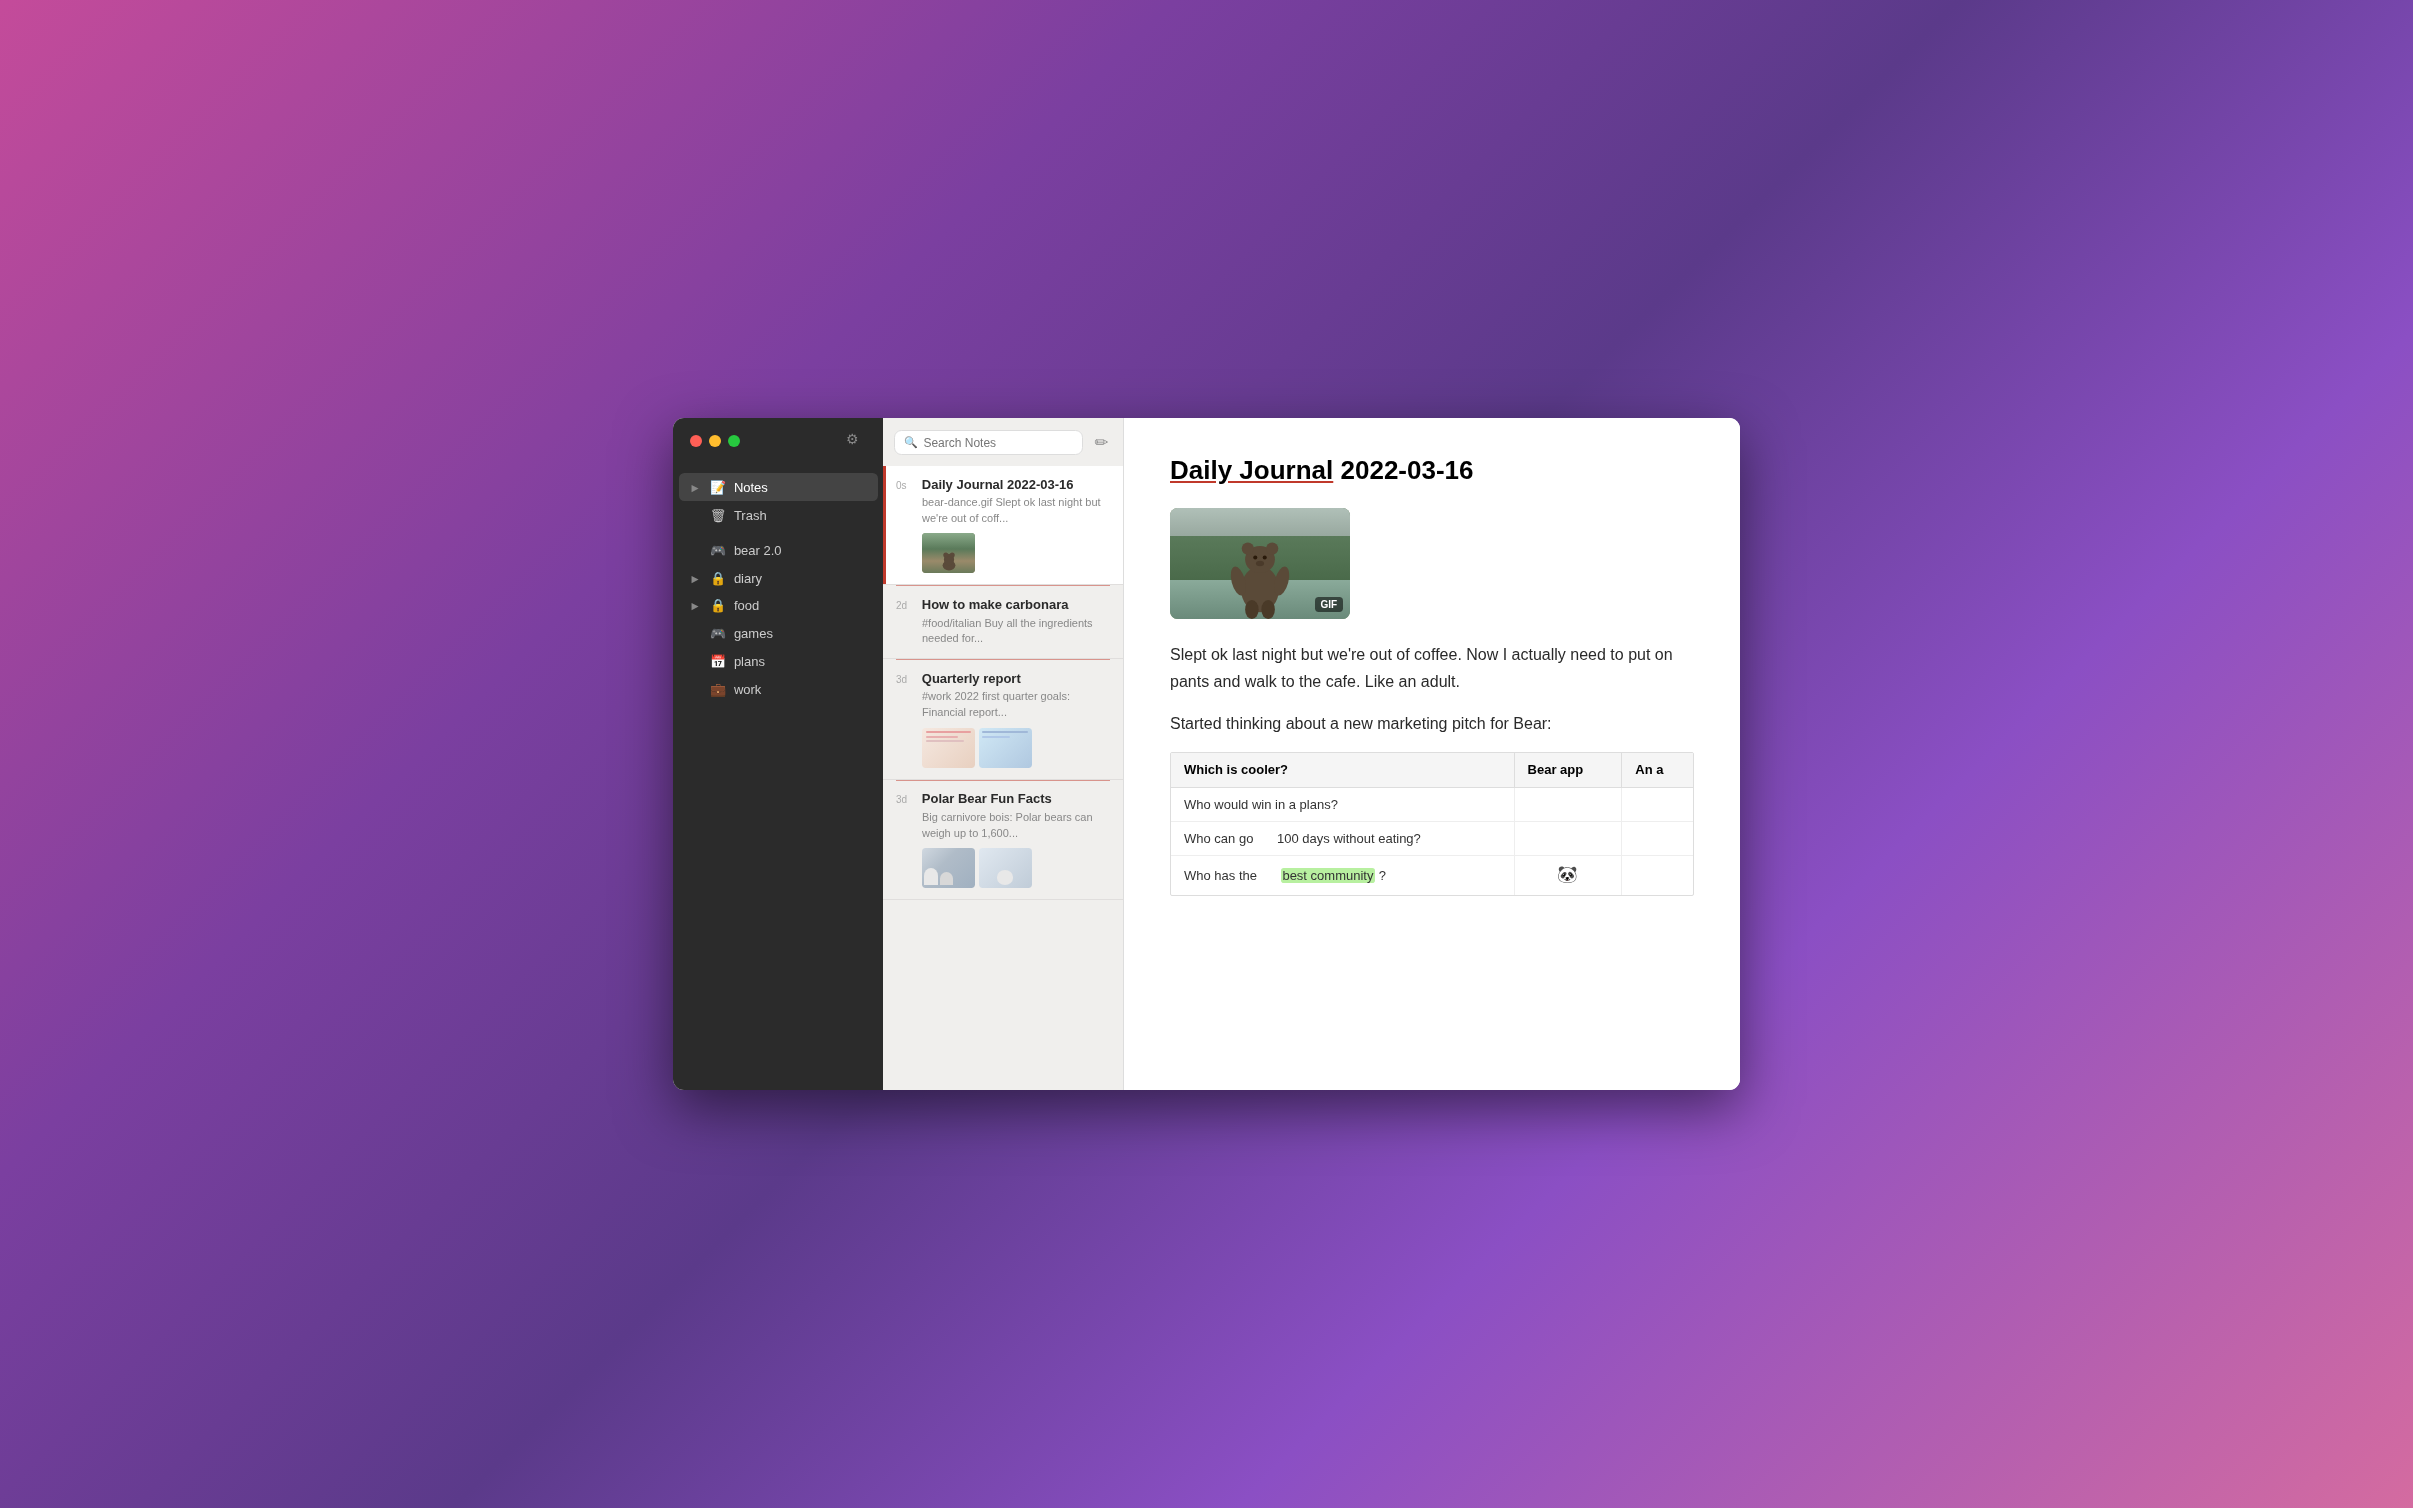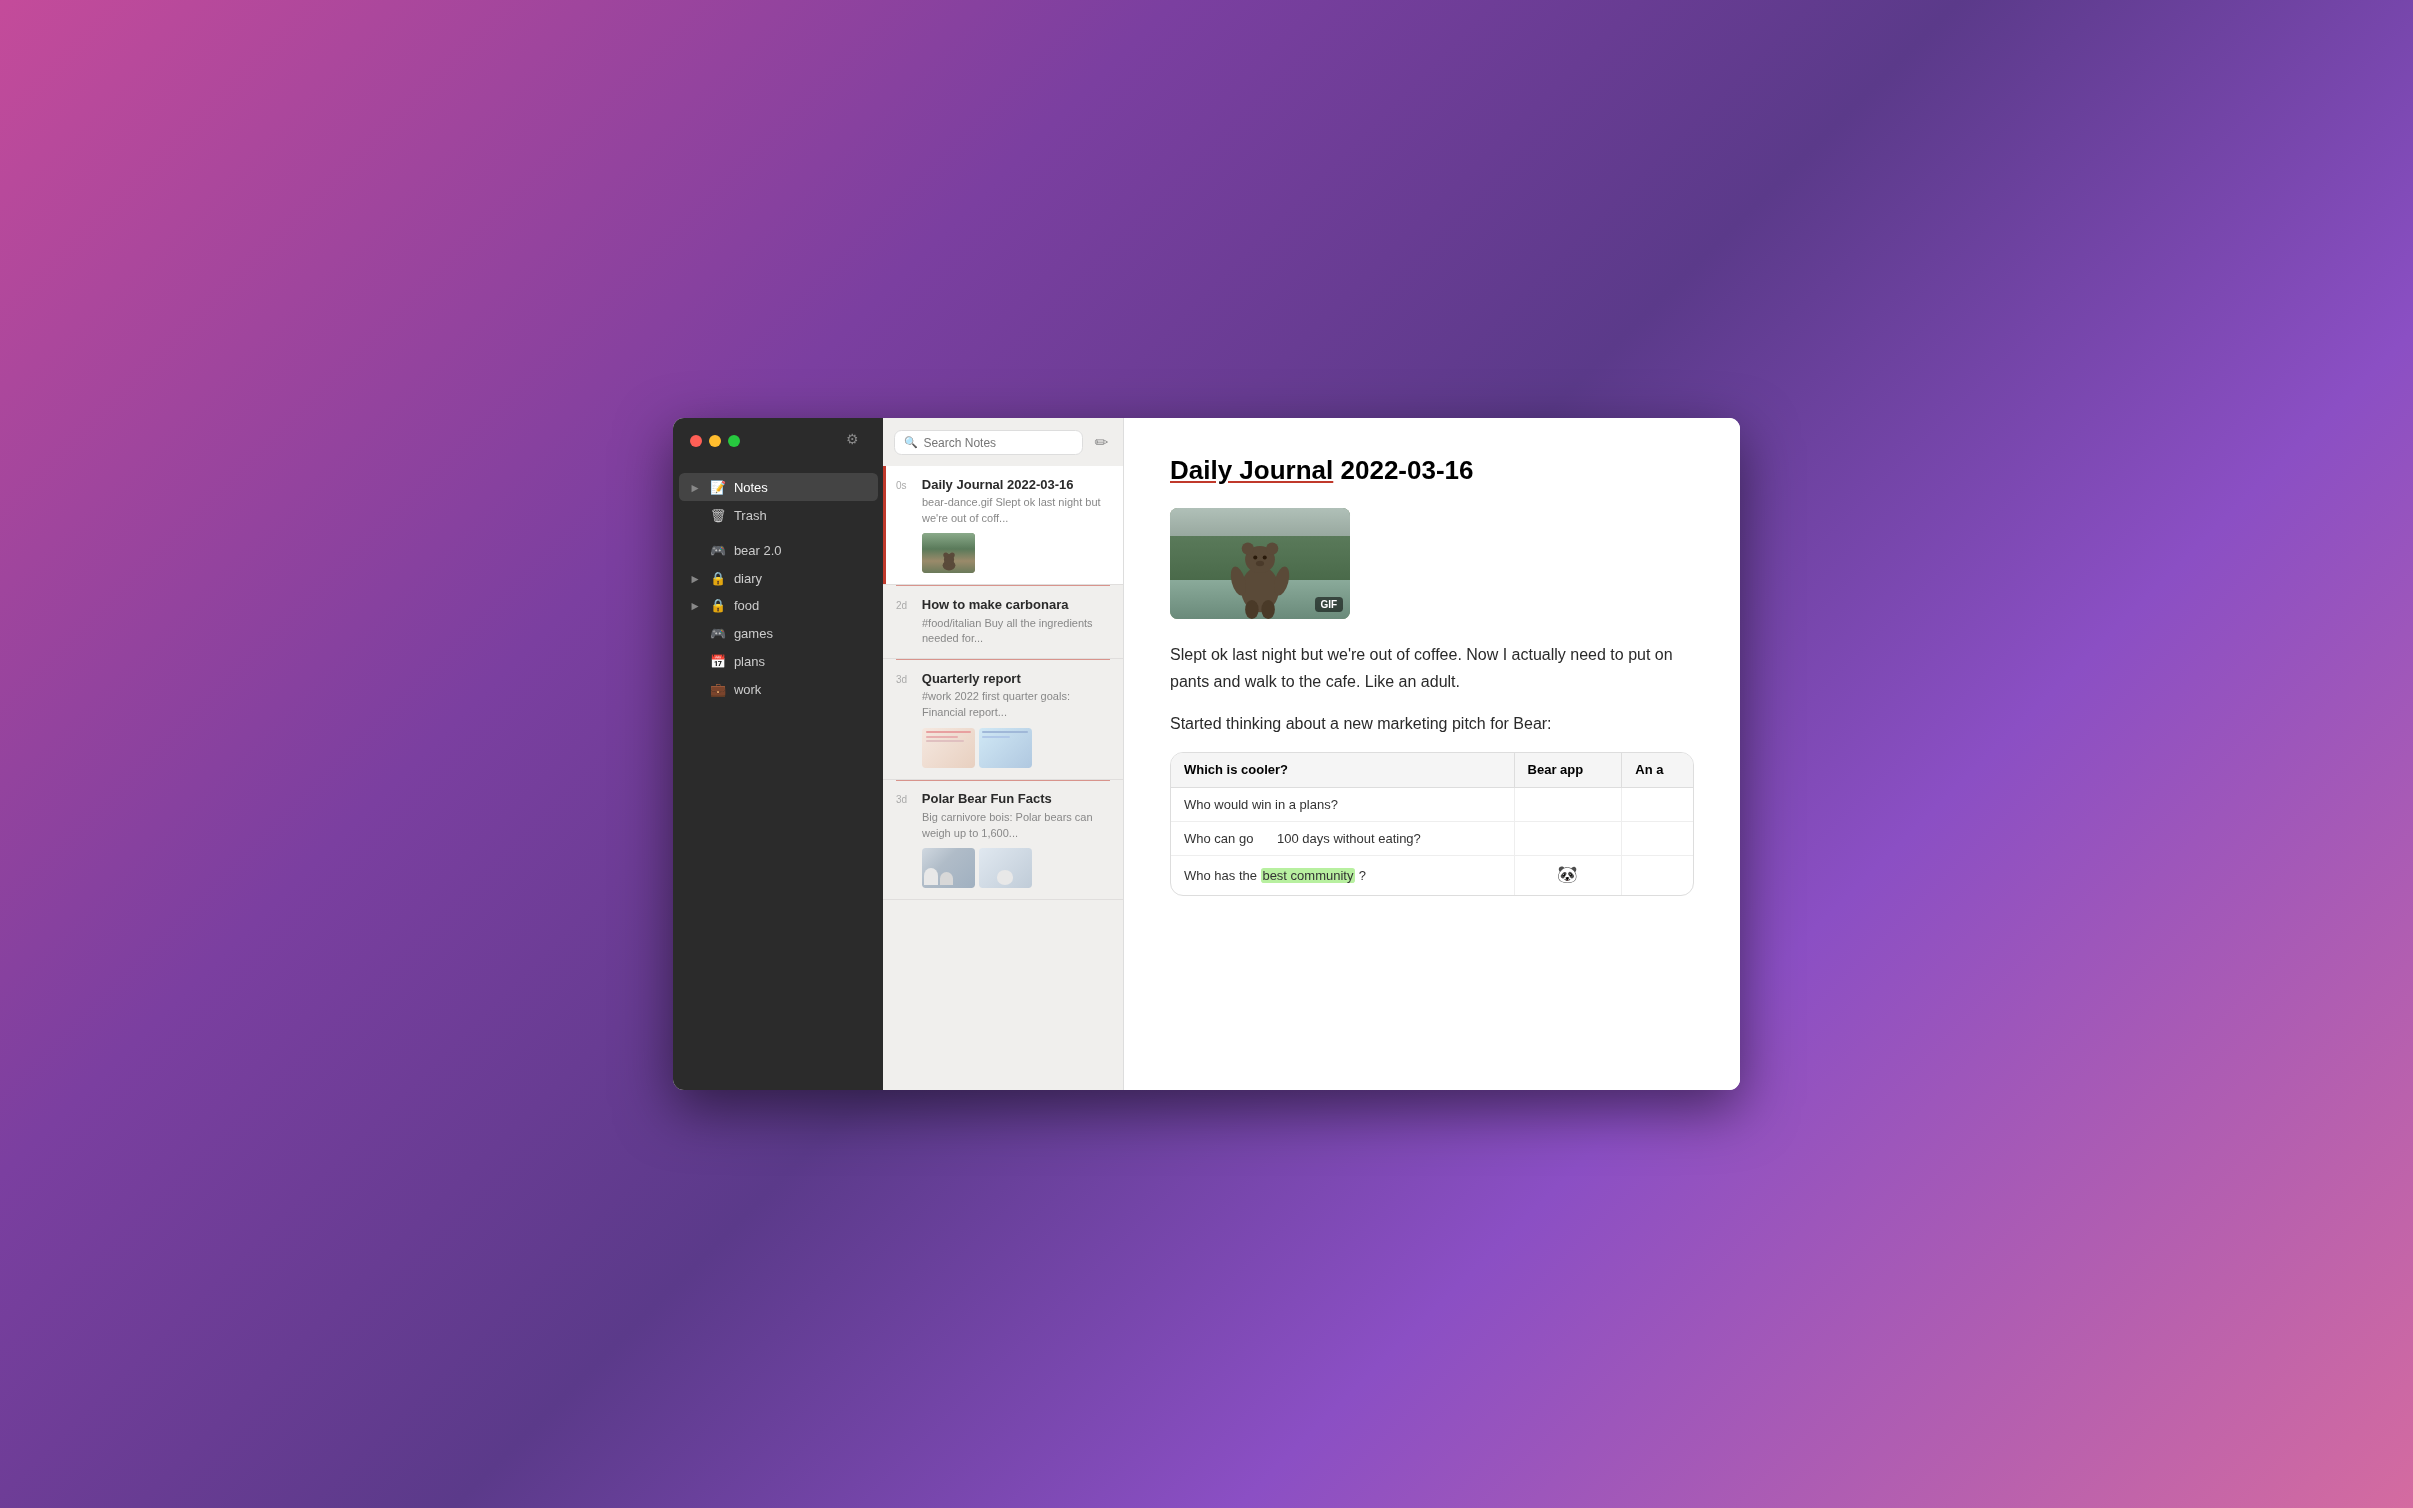--- a/index.html
+++ b/index.html
@@ -238,21 +238,21 @@
       font-weight: 600;
     }
     .note-body {
       font-size: 16px;
       line-height: 1.7;
       color: #2a2a2a;
       margin-bottom: 26px;
     }
     .table-container {
       border: 0.9px solid #ddd;
-      border-radius: 13px;
+      border-radius: 2px;
       overflow: hidden;
       margin-top: 7.4px;
     }
     table {
       width: 100%;
       border-collapse: collapse;
       font-size: 13px;
     }
     table th {
       background: #f5f5f5;
@@ -268,20 +268,21 @@
       border-right: 0.9px solid #eee;
       color: #333;
     }
     table tr:last-child td { border-bottom: none; }
     table td:last-child, table th:last-child { border-right: none; }
     .panda-emoji { font-size: 16.6px; text-align: center; }
     .highlight-green {
       background: #b8f0a0;
       border-radius: 2.8px;
       padding: 0 1.8px;
+      margin-left: 20px;
     }
     .underline-link {
       margin-left: 20px;
     }
     
     .forest-bg {
       position: absolute;
       top: 0; left: 0; right: 0;
       height: 60%;
       background: linear-gradient(180deg, #7a9a8a 0%, #5a7a5a 100%);

